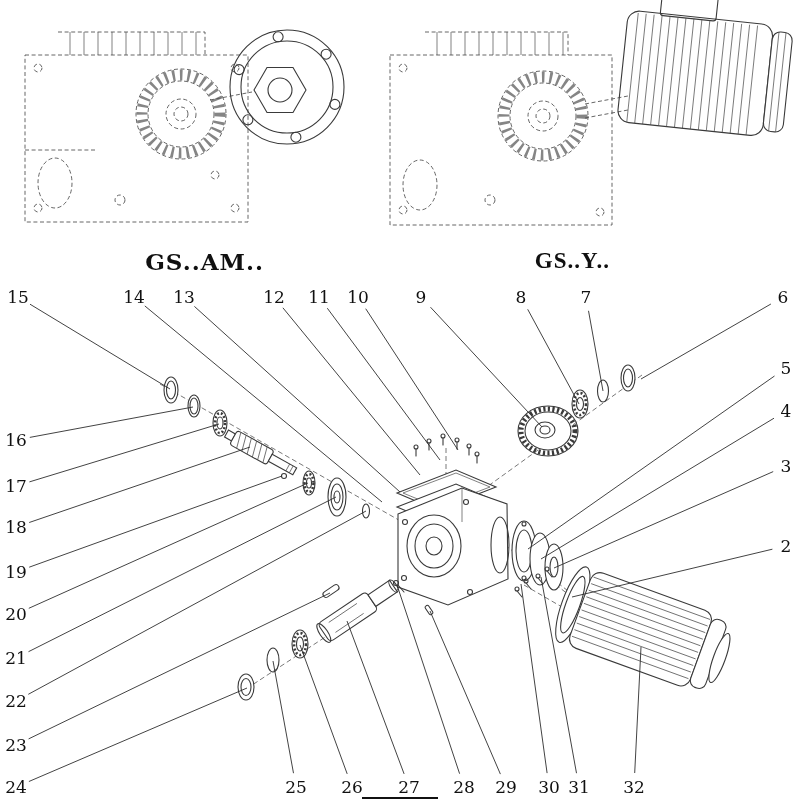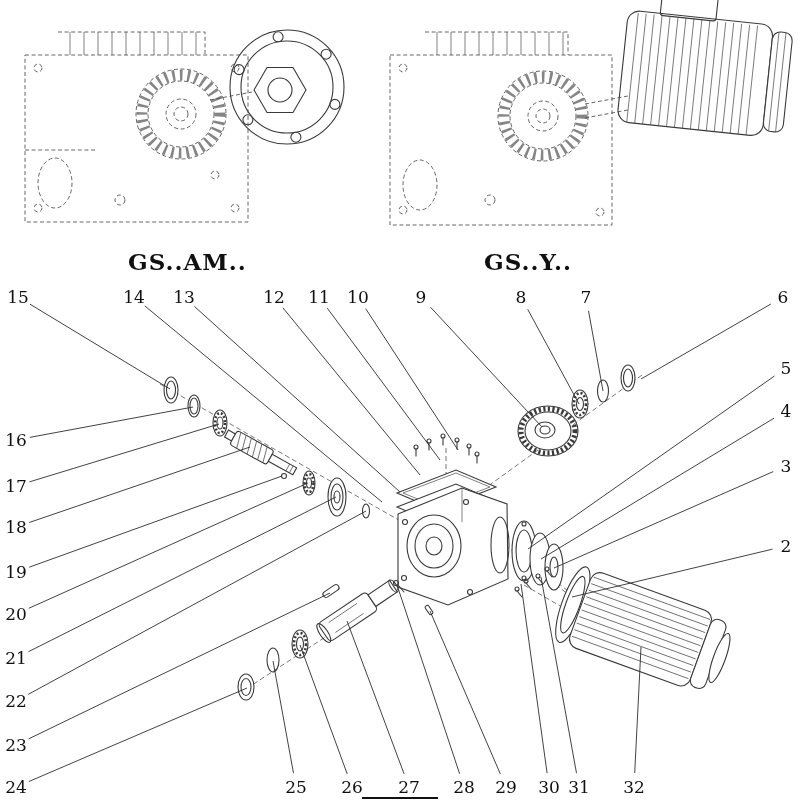--- a/index.html
+++ b/index.html
@@ -8,21 +8,21 @@
   .ln{fill:none;stroke:#3a3a3a;stroke-width:1.1;stroke-linecap:round;}
   .lnthin{fill:none;stroke:#4a4a4a;stroke-width:0.7;}
   .lnw{fill:#ffffff;stroke:#3a3a3a;stroke-width:1.1;}
   .balls{fill:none;stroke:#3a3a3a;stroke-width:2.6;stroke-dasharray:2 2.1;}
   .teeth{fill:none;stroke:#3a3a3a;stroke-width:5;stroke-dasharray:2.2 2.4;}
   .ghost{fill:none;stroke:#555;stroke-width:0.9;stroke-dasharray:4 2.6;}
   .radial{fill:none;stroke:#666;stroke-width:11;stroke-dasharray:2.6 5;opacity:.8;}
   .dash{fill:none;stroke:#555;stroke-width:0.8;stroke-dasharray:5 3;}
   .leader{stroke:#2e2e2e;stroke-width:0.9;}
   .callout{font-family:"DejaVu Serif",serif;font-size:17px;fill:#101010;text-anchor:middle;}
-  .model-label{position:absolute;font-family:"DejaVu Serif",serif;font-weight:700;font-size:23px;color:#101010;letter-spacing:1px;text-align:left;}
+  .model-label{position:absolute;font-family:"DejaVu Serif",serif;font-weight:700;font-size:23px;color:#101010;letter-spacing:1px;text-align:right;}
 </style>
 </head>
 <body>
 
 <div class="canvas">
 
 <svg viewBox="0 0 800 800" width="800" height="800">
 
   <g>
     <path class="ghost" d="M25,55 H248 V222 H25 Z"></path>
@@ -305,15 +305,15 @@
         <line x1="547.1" y1="773.1" x2="521" y2="584" class="leader"></line>
         <text x="549" y="787" class="callout" dominant-baseline="central">30</text>
         <line x1="576.5" y1="773.2" x2="541" y2="577" class="leader"></line>
         <text x="579" y="787" class="callout" dominant-baseline="central">31</text>
         <line x1="634.7" y1="773.0" x2="641" y2="647" class="leader"></line>
         <text x="634" y="787" class="callout" dominant-baseline="central">32</text>
       </g>
 </svg>
 
 <div class="model-label" style="left:128px;top:248px;width:136px;">GS..AM..</div>
-<div class="model-label" style="left:484px;top:248px;width:110px;">GS..Y..</div>
+<div class="model-label" style="left:500px;top:248px;width:110px;font-family:Liberation Serif, serif;">GS..Y..</div>
 
 </div>
 
 </body></html>

